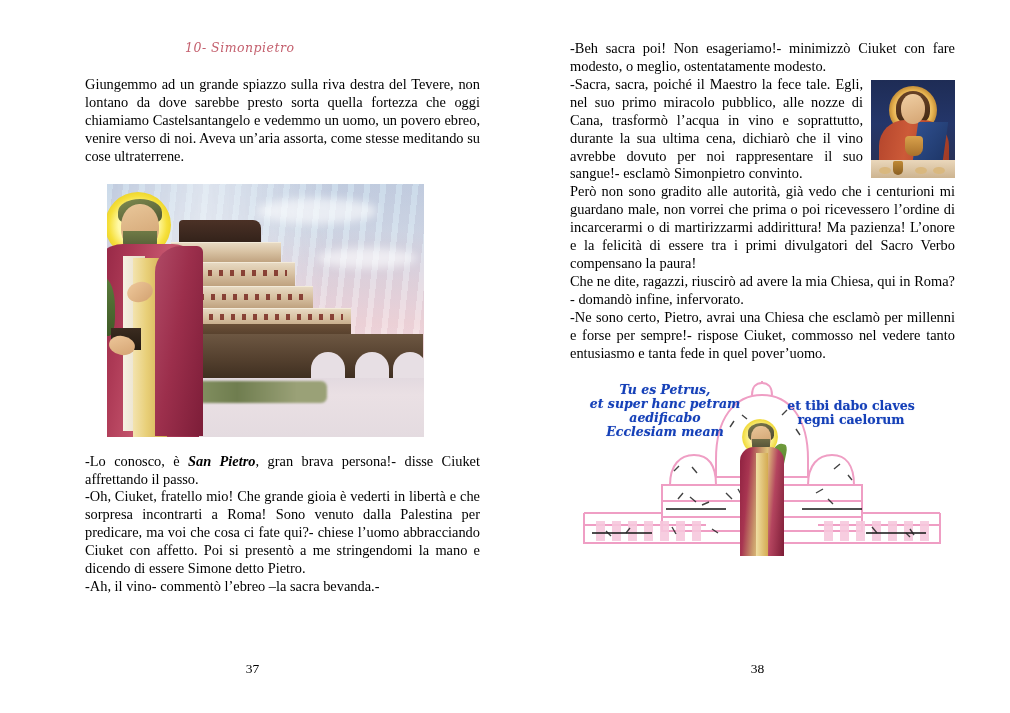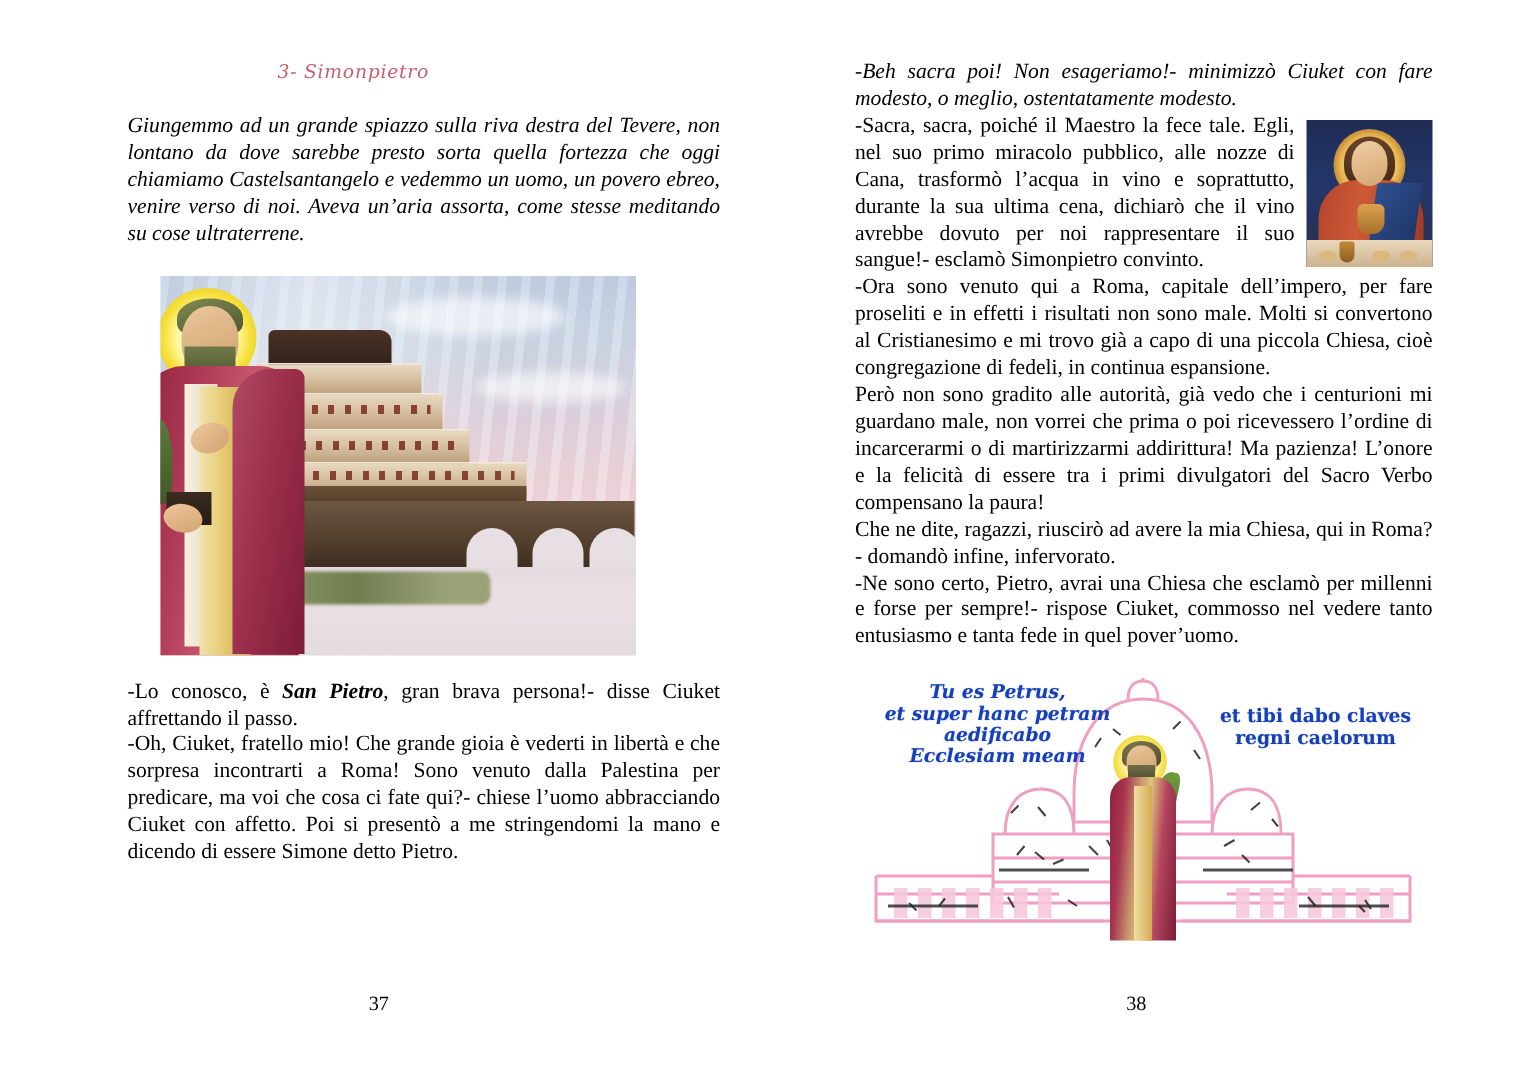--- a/index.html
+++ b/index.html
@@ -40,21 +40,21 @@
     white-space: nowrap;
   }
 
   p.body {
     font-size: 14.4px;
     line-height: 1.245;
     text-align: justify;
     margin: 0;
     hyphens: none;
   }
-  p.body.first { margin-top: 21px; font-style: italic; }
+  p.body.first { margin-top: 21px; }
   .tight { margin-top: 0; }
 
   b.bi { font-weight: bold; font-style: italic; }
 
   
   .painting {
     position: relative;
     width: 317px;
     height: 253px;
     margin: 18px 0 0 22px;
@@ -279,21 +279,21 @@
     font-family: "DejaVu Serif", serif;
     font-weight: bold;
     color: #1540b8;
     font-size: 12.5px;
     line-height: 1.14;
     text-align: center;
     white-space: pre-line;
     text-shadow: 0 0 1px rgba(21,64,184,.35);
   }
   .latin-left  { left: 8px;  top: 2px;  width: 182px; font-style: italic; }
-  .latin-right { right: 0; top: 18px; width: 162px; }
+  .latin-right { right: 26px; top: 18px; width: 162px; }
 
   .peter-statue { position: absolute; left: 166px; top: 38px; width: 60px; height: 137px; }
   .ps-halo {
     position: absolute; left: 10px; top: 0;
     width: 36px; height: 36px; border-radius: 50%;
     background: radial-gradient(circle,#fff6a5 40%, #f1db3e 68%, rgba(255,255,255,0) 76%);
   }
   .ps-head {
     position: absolute; left: 19px; top: 7px;
     width: 20px; height: 24px; border-radius: 46%;
@@ -340,21 +340,21 @@
   .page-left .pagenum  { padding-right: 230px; text-align: center; }
   .page-right .pagenum { padding-right: 52px; }
 </style>
 </head>
 <body>
 
 <div class="spread">
 
   <div class="page page-left">
 
-    <div class="chapter-title">3- Simonpietro</div>
+    <div class="chapter-title">10- Simonpietro</div>
 
     <p class="body first">Giungemmo ad un grande spiazzo sulla riva destra del Tevere, non lontano da dove sarebbe presto sorta quella fortezza che oggi chiamiamo Castelsantangelo e vedemmo un uomo, un povero ebreo, venire verso di noi. Aveva un’aria assorta, come stesse  meditando su cose ultraterrene.</p>
 
     <div class="painting">
       <div class="pt-sky-streaks"></div>
       <div class="pt-cloud" style="left:150px;top:14px;width:120px;height:26px;"></div>
       <div class="pt-cloud" style="left:210px;top:64px;width:100px;height:20px;"></div>
 
       <div class="river"></div>
       <div class="riverbank"></div>
@@ -393,20 +393,21 @@
       </div>
     </div>
 
     <p class="body" style="margin-top:16px;">
       <span>-Lo conosco, è </span><b class="bi">San Pietro</b><span>, gran brava persona!- disse Ciuket affrettando il passo.</span>
     </p>
 
     <p class="body tight">-Oh, Ciuket, fratello mio! Che grande gioia è vederti in libertà e che sorpresa  incontrarti a Roma! Sono venuto dalla Palestina per predicare, ma voi che cosa ci fate qui?- chiese l’uomo abbracciando Ciuket con affetto. Poi si presentò a me stringendomi la mano e dicendo di essere Simone detto Pietro.</p>
 
 
+    <p class="body tight">-Ah, il vino- commentò l’ebreo  –la sacra bevanda.-</p>
 
     <div class="pagenum">37</div>
   </div>
 
   <div class="page page-right">
 
     <p class="body first" style="margin-top:40px;">-Beh sacra poi! Non esageriamo!- minimizzò Ciuket con fare modesto, o meglio, ostentatamente modesto.</p>
 
     <div class="jesus-img">
       <div class="j-halo"></div>
@@ -417,21 +418,20 @@
       <div class="j-chalice"></div>
       <div class="j-table"></div>
       <div class="j-cup"></div>
       <div class="j-bread" style="left:8px;"></div>
       <div class="j-bread" style="left:44px;"></div>
       <div class="j-bread" style="left:62px;"></div>
     </div>
 
     <p class="body tight">-Sacra, sacra, poiché il Maestro la fece tale. Egli, nel suo primo miracolo pubblico, alle nozze di Cana, trasformò l’acqua in vino e soprattutto, durante la sua ultima cena, dichiarò che il vino avrebbe dovuto per noi rappresentare il suo sangue!- esclamò Simonpietro convinto.</p>
 
-    <p class="body tight">-Ora sono venuto qui a Roma, capitale dell’impero, per fare proseliti e in effetti i risultati non sono male. Molti si convertono al Cristianesimo e mi trovo già a capo di una piccola Chiesa, cioè congregazione di fedeli, in continua espansione.</p>
 
     <p class="body tight">Però non sono gradito alle autorità, già vedo che i centurioni mi guardano male, non vorrei che prima o poi ricevessero l’ordine di incarcerarmi o di martirizzarmi addirittura! Ma pazienza! L’onore e la felicità di essere tra i primi divulgatori del Sacro Verbo compensano la paura!</p>
 
     <p class="body tight">Che ne dite, ragazzi, riuscirò ad avere la mia Chiesa, qui in Roma?- domandò infine, infervorato.</p>
 
     <p class="body tight">-Ne sono certo, Pietro, avrai una Chiesa che esclamò per millenni e forse per sempre!- rispose Ciuket, commosso nel vedere tanto entusiasmo e tanta fede in quel pover’uomo.</p>
 
     <div class="basilica-wrap">
       <svg class="bas-svg" viewBox="0 0 392 175">
         <g fill="none" stroke="#ef9ec4" stroke-width="2">

